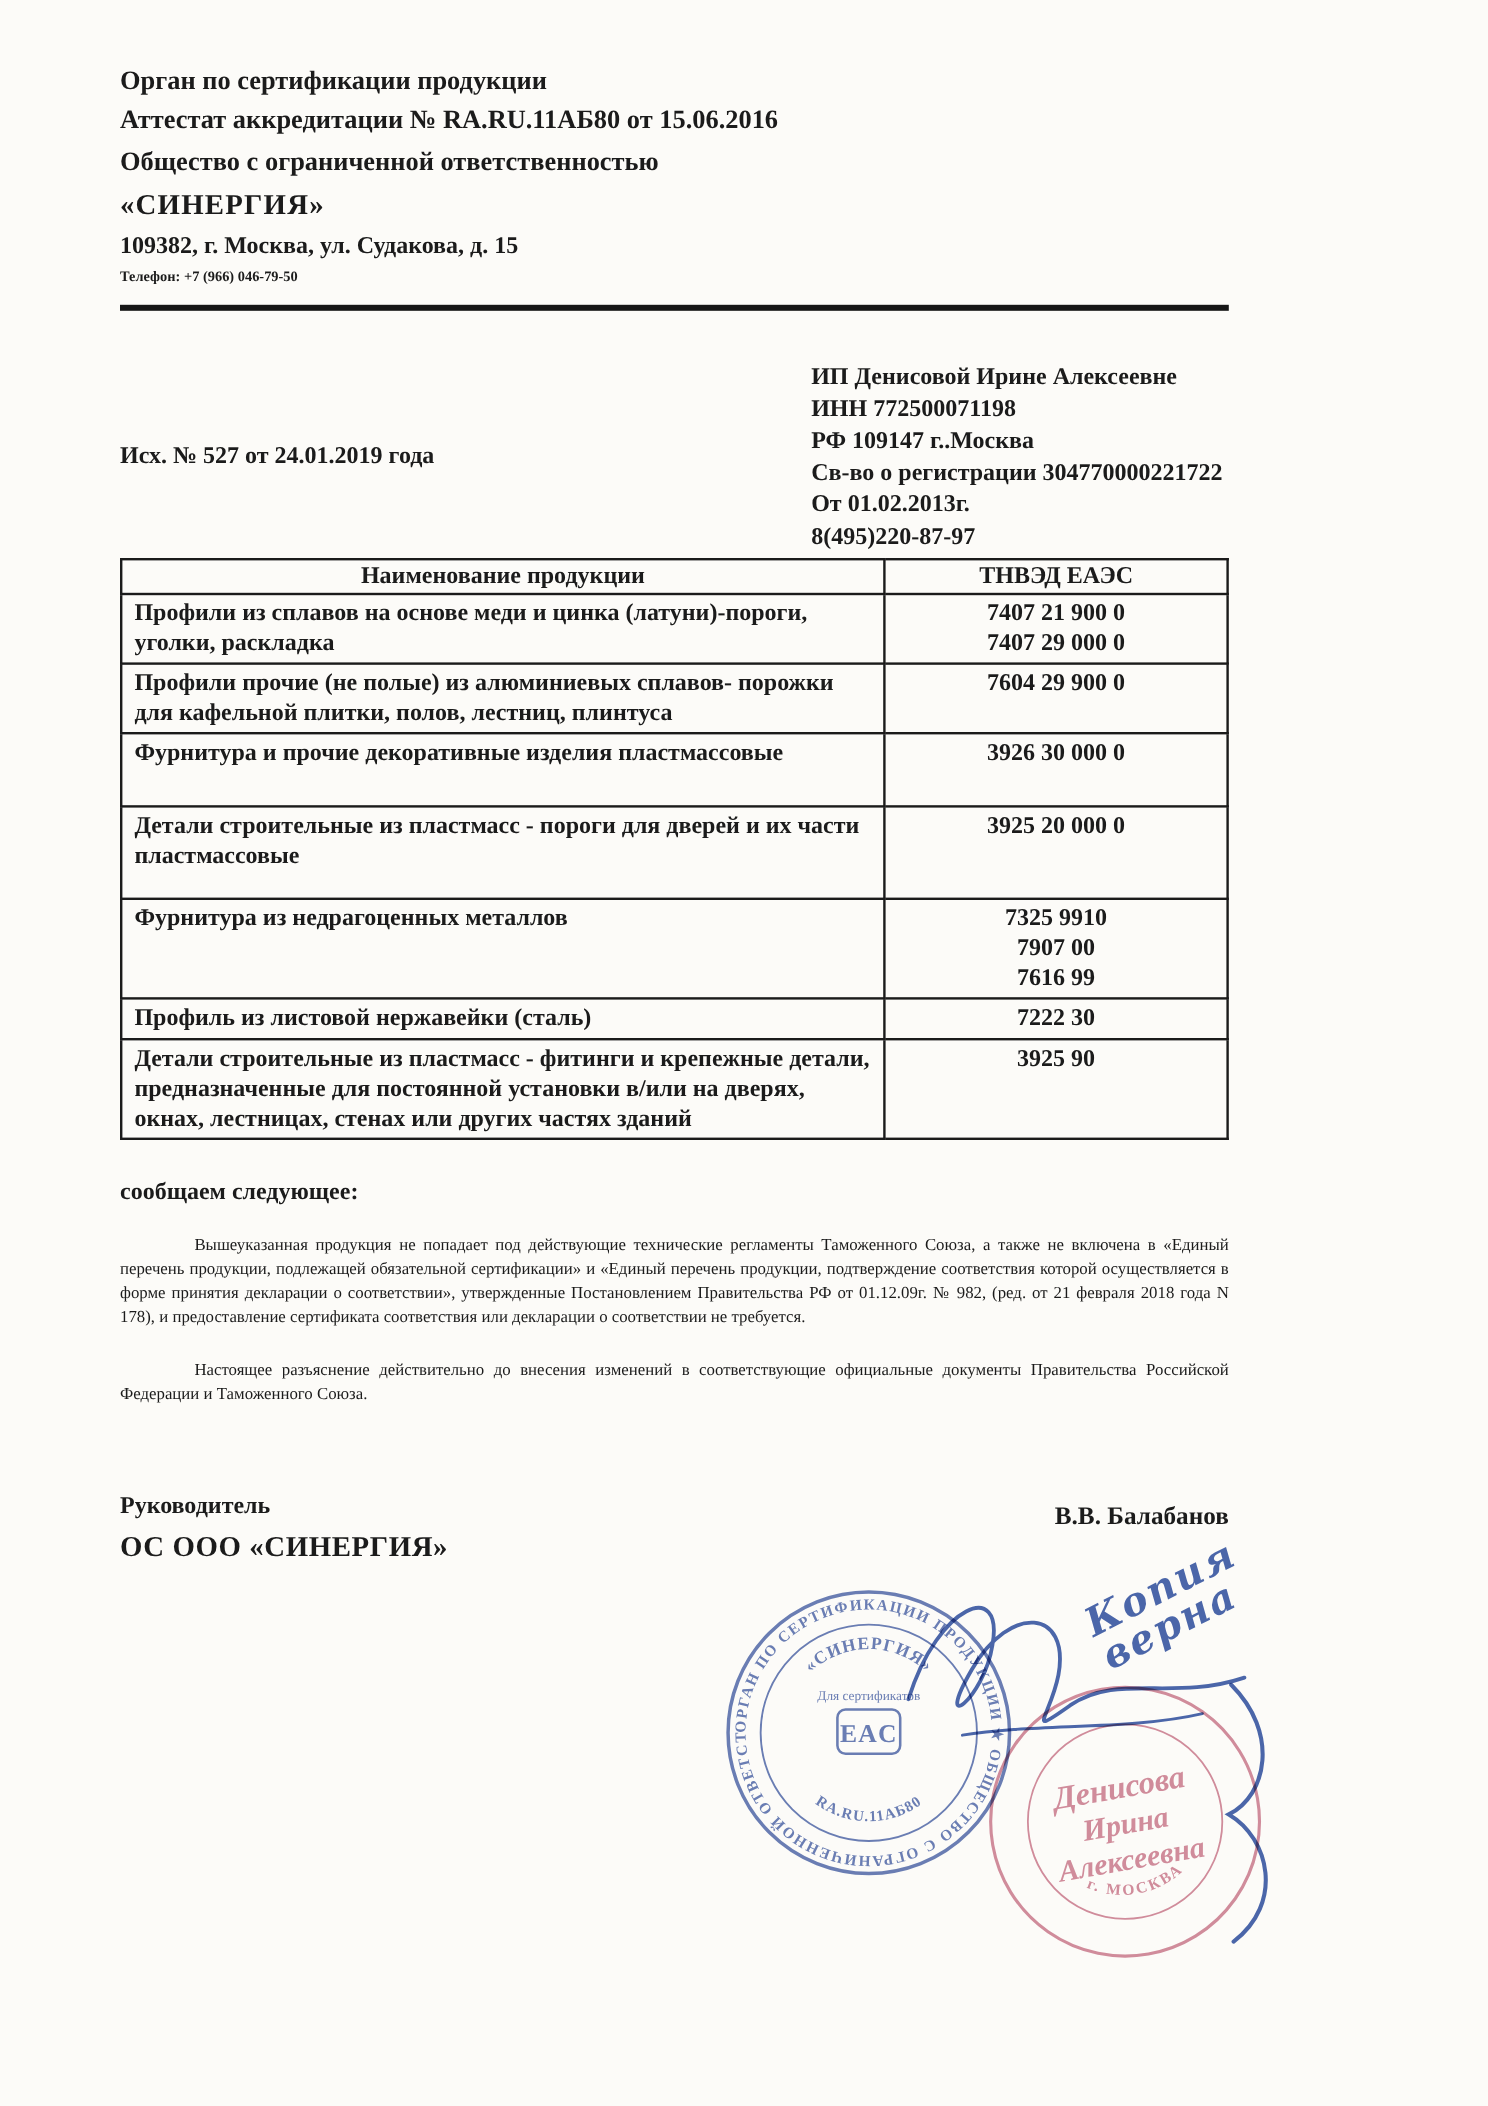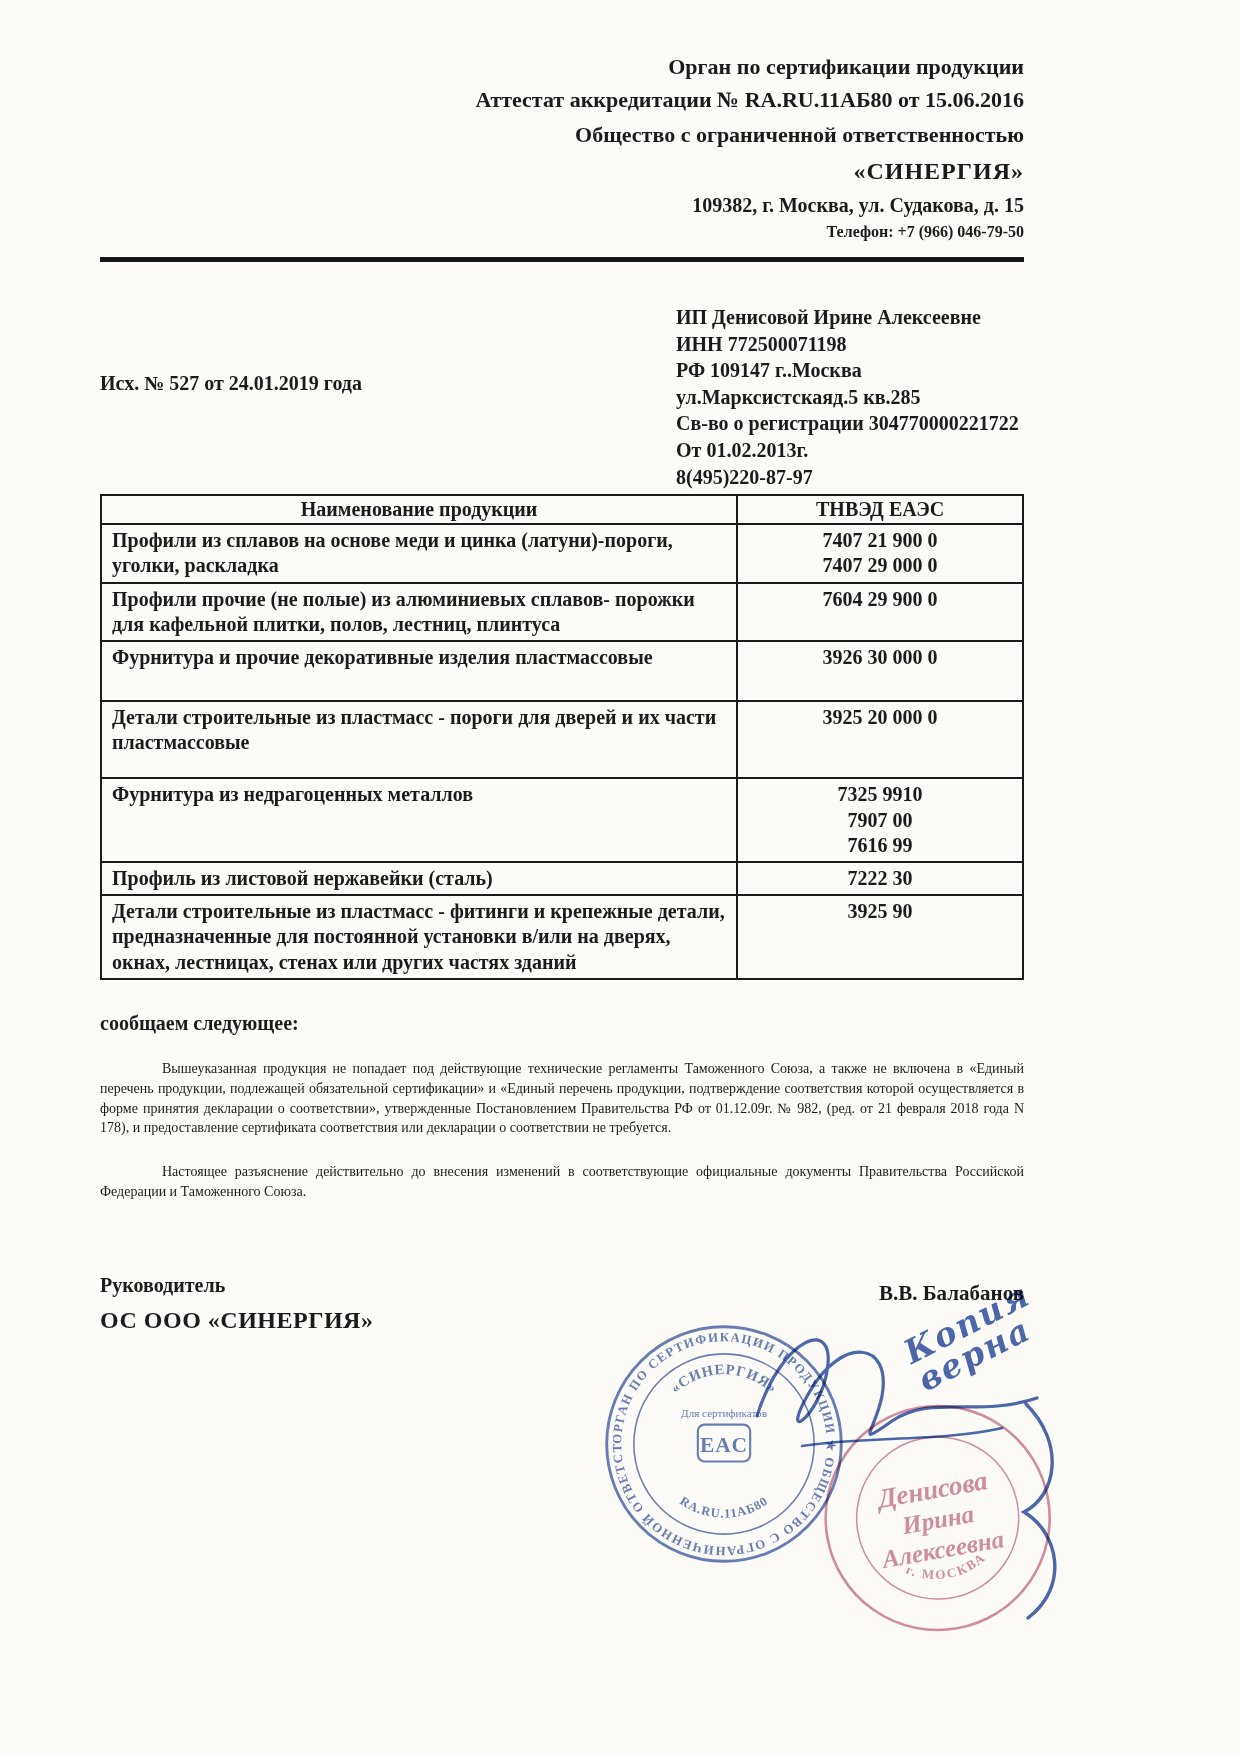--- a/index.html
+++ b/index.html
@@ -8,27 +8,27 @@
     position:relative;
     width:1240px; height:1755px;
     margin:0 auto;
     background:#fcfbf8;
     color:#1b1b1b;
     font-family:"Liberation Serif","DejaVu Serif",serif;
     padding:54px 216px 30px 100px;
     overflow:hidden;
   }
   
-  .doc-header { text-align:right; font-weight:bold; }
+  .doc-header { text-align:left; font-weight:bold; }
   .h-line1 { font-size:22px; margin-bottom:7px; }
   .h-line2 { font-size:22px; margin-bottom:9px; }
   .h-line3 { font-size:22px; margin-bottom:10px; }
   .h-line4 { font-size:24px; letter-spacing:1px; margin-bottom:9px; }
   .h-line5 { font-size:20px; margin-bottom:6px; }
-  .h-line6 { font-size:16px; }
+  .h-line6 { font-size:12px; }
   .rule { border:none; border-top:5px solid #161616; margin:16px 0 0 0; }
   
   .ref-row { display:flex; justify-content:space-between; margin-top:42px; }
   .outgoing-ref { font-size:20px; font-weight:bold; margin-top:68px; white-space:nowrap; }
   .recipient { width:348px; font-size:20px; font-weight:bold; line-height:1.33; }
   
   .doc-title { text-align:center; font-size:21px; font-weight:bold; margin-top:40px; }
   .intro { margin-top:24px; font-size:20px; font-weight:bold; text-align:justify; text-indent:62px; line-height:1.35; }
   
   table.products { width:100%; border-collapse:collapse; margin-top:4px; font-size:20px; font-weight:bold; }
@@ -73,21 +73,20 @@
     <div class="h-line6">Телефон: +7 (966) 046-79-50</div>
   </header>
   <hr class="rule">
 
   <div class="ref-row">
     <div class="outgoing-ref">Исх. № 527 от 24.01.2019 года</div>
     <div class="recipient">
       <div>ИП Денисовой Ирине Алексеевне</div>
       <div>ИНН 772500071198</div>
       <div>РФ 109147 г..Москва</div>
-      <div>ул.Марксистскаяд.5 кв.285</div>
       <div>Св-во о регистрации 304770000221722</div>
       <div>От 01.02.2013г.</div>
       <div>8(495)220-87-97</div>
     </div>
   </div>
 
 
   <table class="products">
     <thead>
       <tr>

